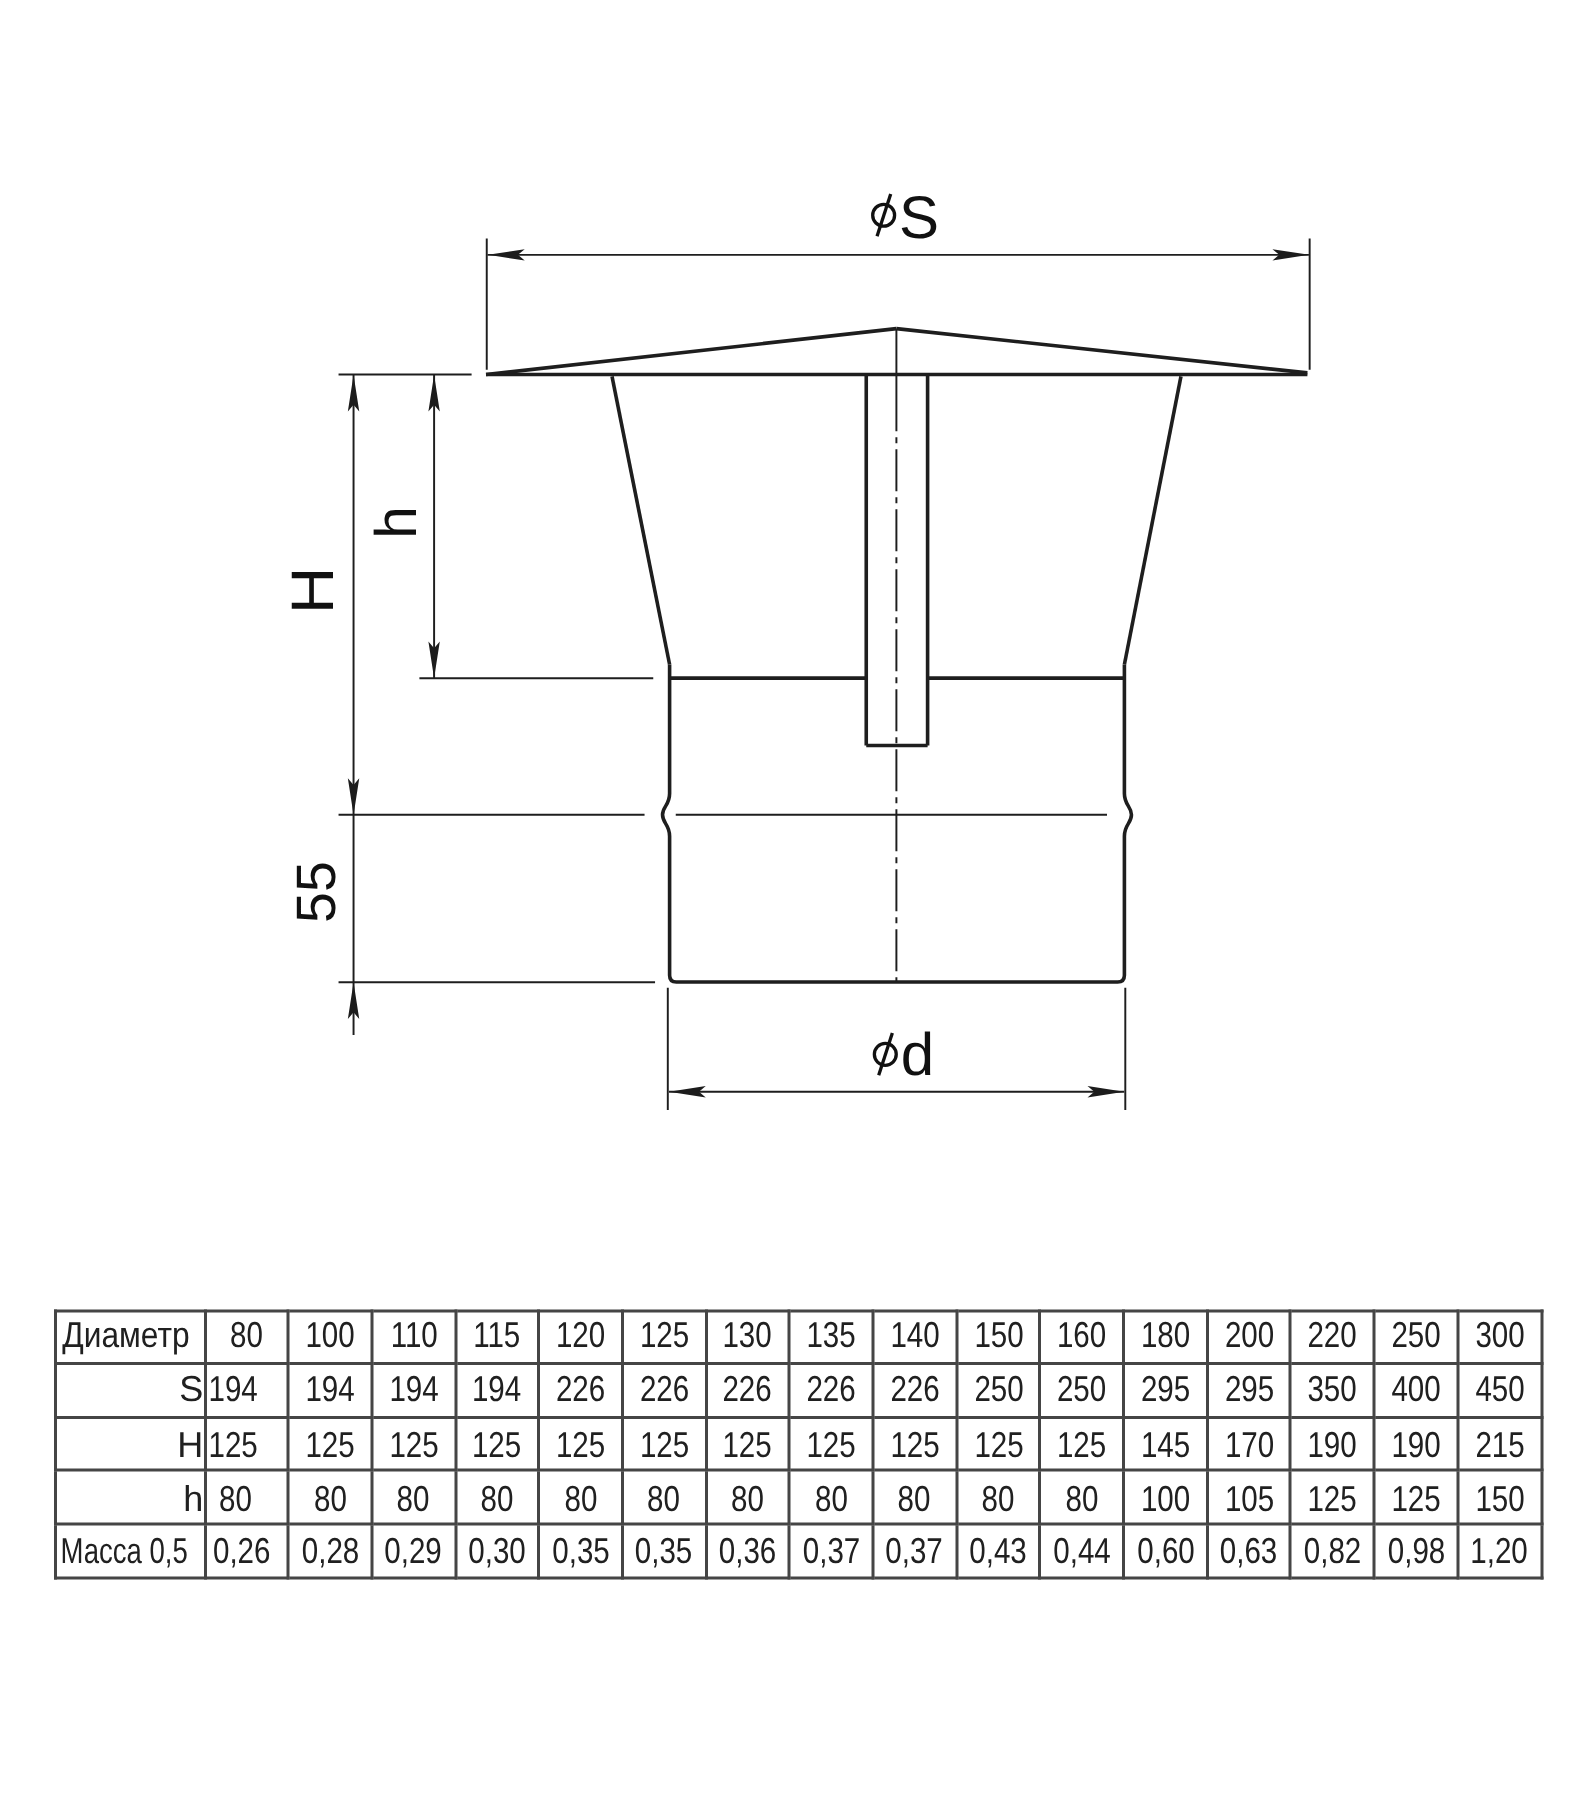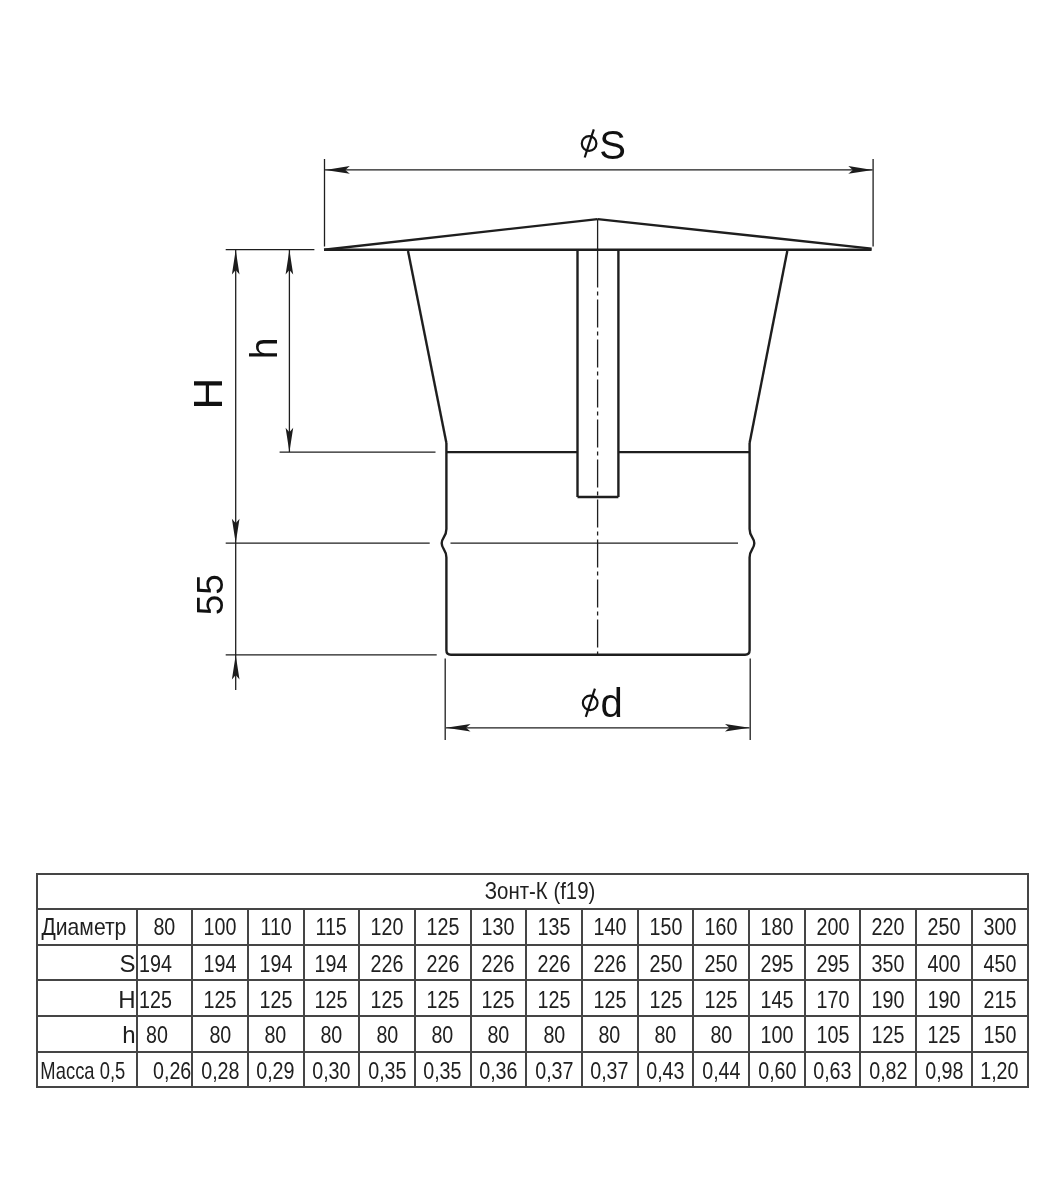--- a/index.html
+++ b/index.html
@@ -129,23 +129,20 @@
       <col style="width:55.7px">
       <col style="width:55.7px">
       <col style="width:55.7px">
       <col style="width:55.7px">
       <col style="width:55.7px">
       <col style="width:55.7px">
       <col style="width:55.7px">
     </colgroup>
 
 <tbody>
-      <tr class="hdr">
-        <td colspan="17"><span class="c">Зонт-К (f19)</span></td>
-      </tr>
 
 <tr>
         <td class="lbl"><span class="l" style="transform:scaleX(0.88);padding-left:4px">Диаметр</span></td>
         <td><span class="n">80</span></td>
         <td><span class="n">100</span></td>
         <td><span class="n">110</span></td>
         <td><span class="n">115</span></td>
         <td><span class="n">120</span></td>
         <td><span class="n">125</span></td>
         <td><span class="n">130</span></td>
@@ -215,21 +212,21 @@
         <td><span class="n">80</span></td>
         <td><span class="n">100</span></td>
         <td><span class="n">105</span></td>
         <td><span class="n">125</span></td>
         <td><span class="n">125</span></td>
         <td><span class="n">150</span></td>
       </tr>
 
 <tr>
         <td class="lbl"><span class="l" style="transform:scaleX(0.765);padding-left:3px">Масса 0,5</span></td>
-        <td class="s2" style="padding-left:15px"><span class="n">0,26</span></td>
+        <td class="s2" style="padding-left:4px"><span class="n">0,26</span></td>
         <td><span class="n">0,28</span></td>
         <td><span class="n">0,29</span></td>
         <td><span class="n">0,30</span></td>
         <td><span class="n">0,35</span></td>
         <td><span class="n">0,35</span></td>
         <td><span class="n">0,36</span></td>
         <td><span class="n">0,37</span></td>
         <td><span class="n">0,37</span></td>
         <td><span class="n">0,43</span></td>
         <td><span class="n">0,44</span></td>

